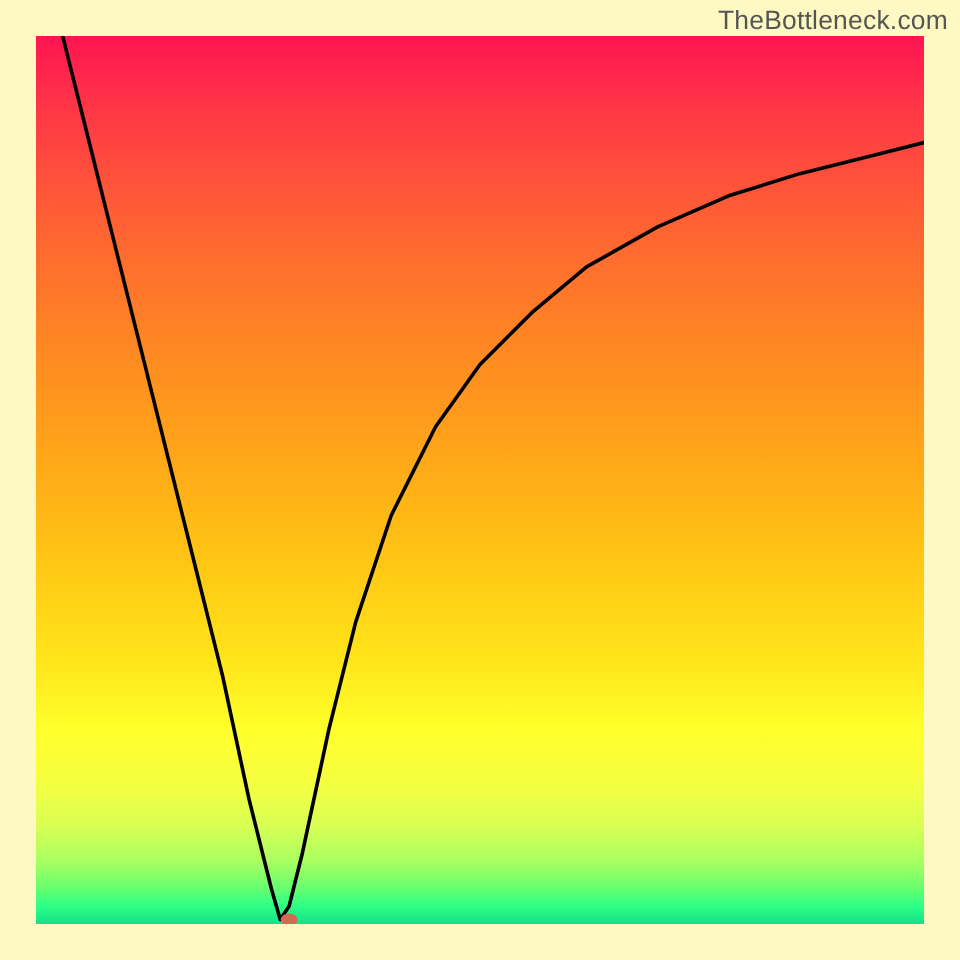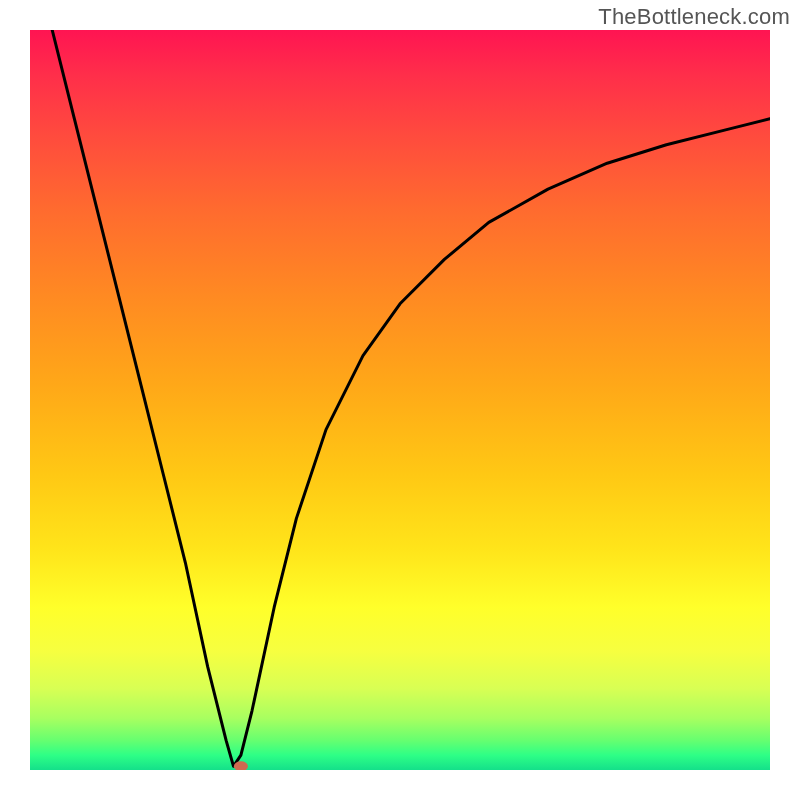--- a/index.html
+++ b/index.html
@@ -8,21 +8,21 @@
     width: 800px;
     height: 800px;
     overflow: hidden;
     background: #000;
     font-family: Arial, Helvetica, sans-serif;
   }
   .frame {
     position: relative;
     width: 800px;
     height: 800px;
-    background: #ffffff;
+    background: #fef9c3;
   }
   .watermark {
     position: absolute;
     top: 4px;
     right: 10px;
     color: #555;
     font-size: 22px;
     font-weight: 500;
     letter-spacing: 0.2px;
     z-index: 5;

